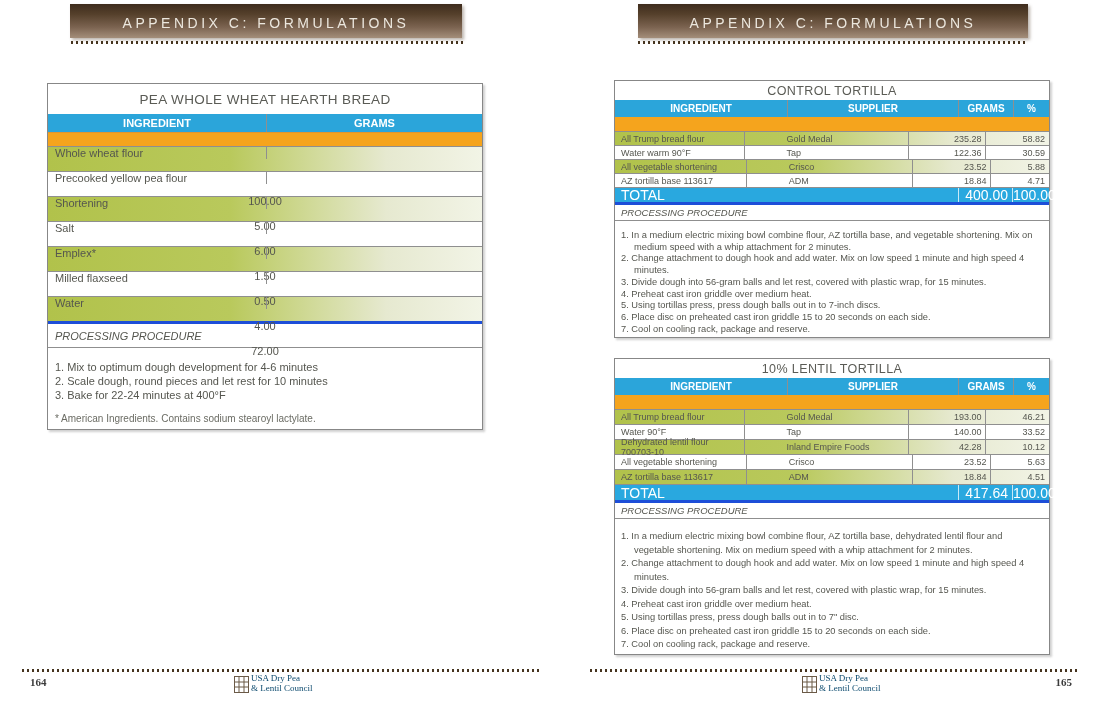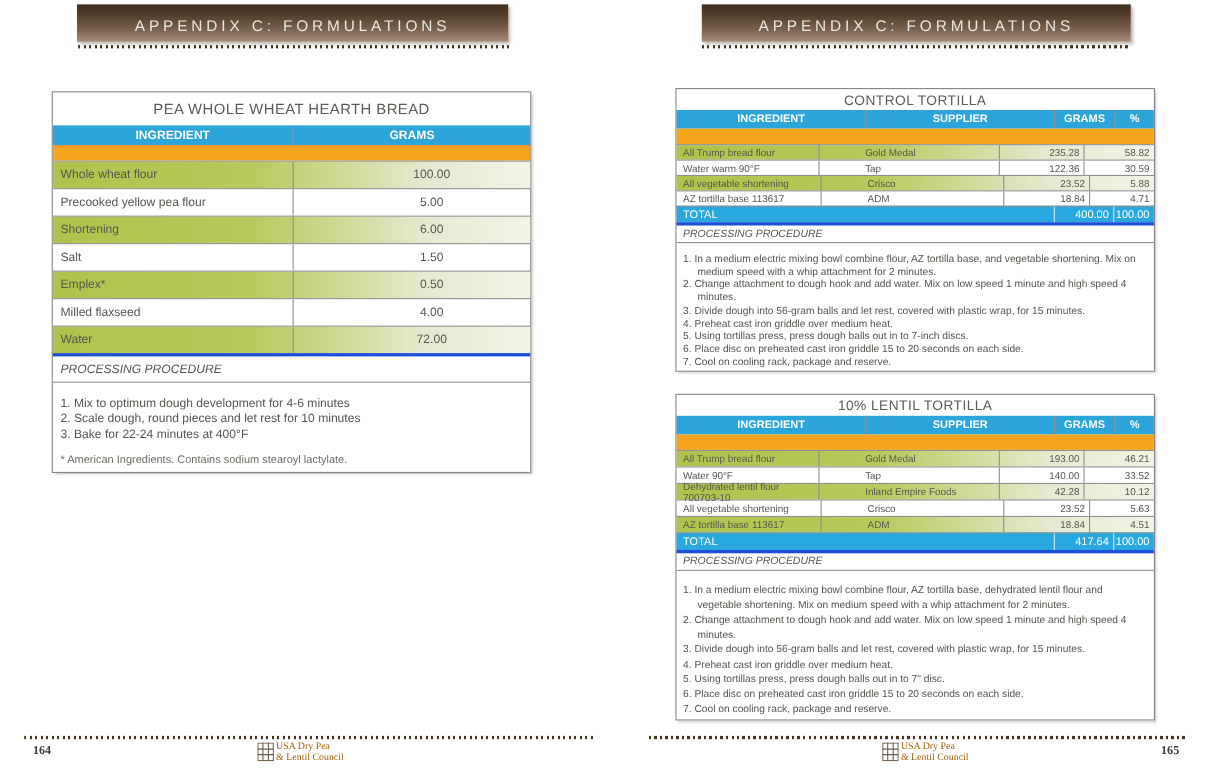--- a/index.html
+++ b/index.html
@@ -29,21 +29,21 @@
   .row     { display:flex; align-items:center; border-top:1px solid #8f8f8f;gap:36px; }
   .row.green { background:linear-gradient(90deg,#b1c24b 0%,#b9c95c 42%,#e6e9d0 78%,#f2f4e6 100%); }
   .pp-label{ border-top:3px solid #1d4ed8; display:flex; align-items:center;font-style:italic; }
   .proc    { border-top:1px solid #8f8f8f; }
   .step    { padding-left:13px; text-indent:-13px; }
 
   
   .bread { left:47px; top:83px; }
   .bread .t-title { height:30px; line-height:31px; font-size:13.5px; }
   .bread .t-head  { height:18px; font-size:11px; }
-  .bread .row     { height:25px; font-size:11px; }
+  .bread .row     { height:25px; font-size:11px;flex-direction:column; }
   .bread .c1 { width:219px; align-self:stretch; display:flex; align-items:center;
                padding-left:7px; border-right:1px solid #8f8f8f; }
   .bread .c2 { flex:1; text-align:center; }
   .bread .t-head .c1 { justify-content:center; padding-left:0; }
   .bread .t-orange { border-top:1px solid #e0952f; }
   .bread .pp-label { height:26px; font-size:11px; padding-left:7px; }
   .bread .proc { height:82px; padding:12px 10px 0 7px; font-size:11px; }
   .bread .step { line-height:14px; }
   .bread .footnote { margin-top:11px; font-size:10px; color:#6b6c64; }
 
@@ -59,42 +59,42 @@
          padding-left:6px; border-right:1px solid #8f8f8f; }
   .tc2 { width:171px; align-self:stretch; display:flex; align-items:center;
          padding-left:6px; border-right:1px solid #8f8f8f; }
   .tc3 { width:55px; align-self:stretch; display:flex; align-items:center;
          justify-content:flex-end; padding-right:4px; border-right:1px solid #8f8f8f; }
   .tc4 { flex:1; text-align:right; padding-right:4px; }
   .tort .t-head .tc1, .tort .t-head .tc2 { justify-content:center; padding-left:0; }
   .tort .t-head .tc3 { justify-content:center; padding-right:0; }
   .tort .t-head .tc4 { text-align:center; padding-right:0; }
   .t-total { display:flex; align-items:center; background:#29A8DF; color:#fff;
-             font-size:10px; border-top:1px solid #8f8f8f; }
+             font-size:14px; border-top:1px solid #8f8f8f; }
   .tort1 .t-total { height:15px; } .tort2 .t-total { height:16px; }
   .t-total .tl { flex:1; padding-left:6px; }
   .t-total .tg { width:55px; padding-right:4px; align-self:stretch;
                  display:flex; align-items:center; justify-content:flex-end;
                  border-left:1px solid rgba(255,255,255,0.75); border-right:1px solid rgba(255,255,255,0.75); }
   .t-total .tp { width:36px; text-align:right; padding-right:4px; }
   .tort .pp-label { height:18px; font-size:9.5px; padding-left:6px; }
   .tort1 .proc { height:117px; padding:9px 8px 0 6px; font-size:9.3px; }
   .tort1 .step { line-height:11.7px; }
   .tort2 .proc { height:136px; padding:11px 8px 0 6px; font-size:9.3px; }
   .tort2 .step { line-height:13.5px; }
 
   
   .fdot-left  { left:22px;  top:669px; width:518px; }
   .fdot-right { left:590px; top:669px; width:488px; }
   .pagenum { position:absolute; top:676px; font-family:"Liberation Serif", serif;
              font-weight:bold; font-size:11px; color:#3c3c3c; }
   .pn-left  { left:30px; }
   .pn-right { left:1040px; width:32px; text-align:right; }
-  .logo { position:absolute; top:674px; display:flex; align-items:center; gap:2px;
-          color:#a16207; font-family:"Liberation Serif", serif; }
+  .logo { position:absolute; top:674px; display:flex; align-items:flex-end; gap:2px;
+          color:#0c4a6e; font-family:"Liberation Serif", serif; }
   .logo-left  { left:234px; }
   .logo-right { left:802px; }
   .logo .txt { font-size:9px; line-height:9.5px; white-space:nowrap; }
 </style>
 </head>
 <body>
 
 <div class="canvas">
 
   <div class="banner banner-left">

